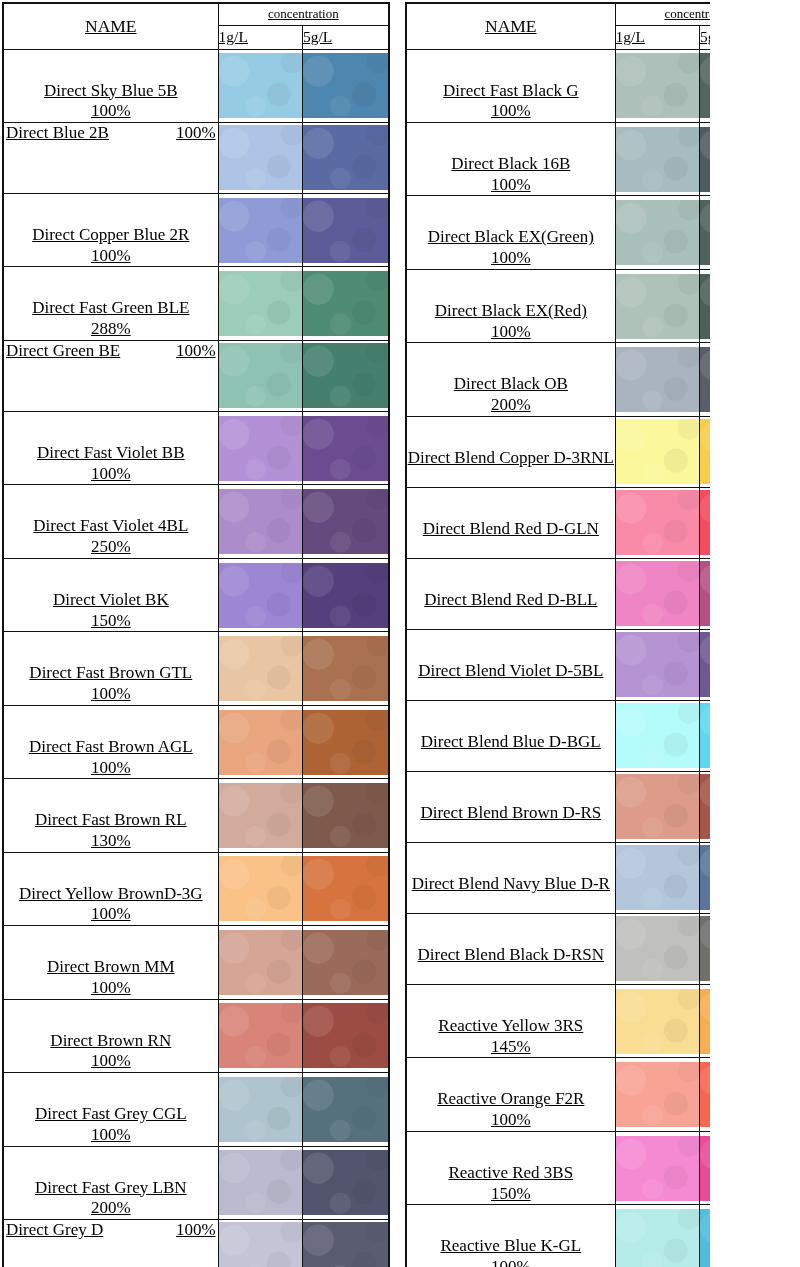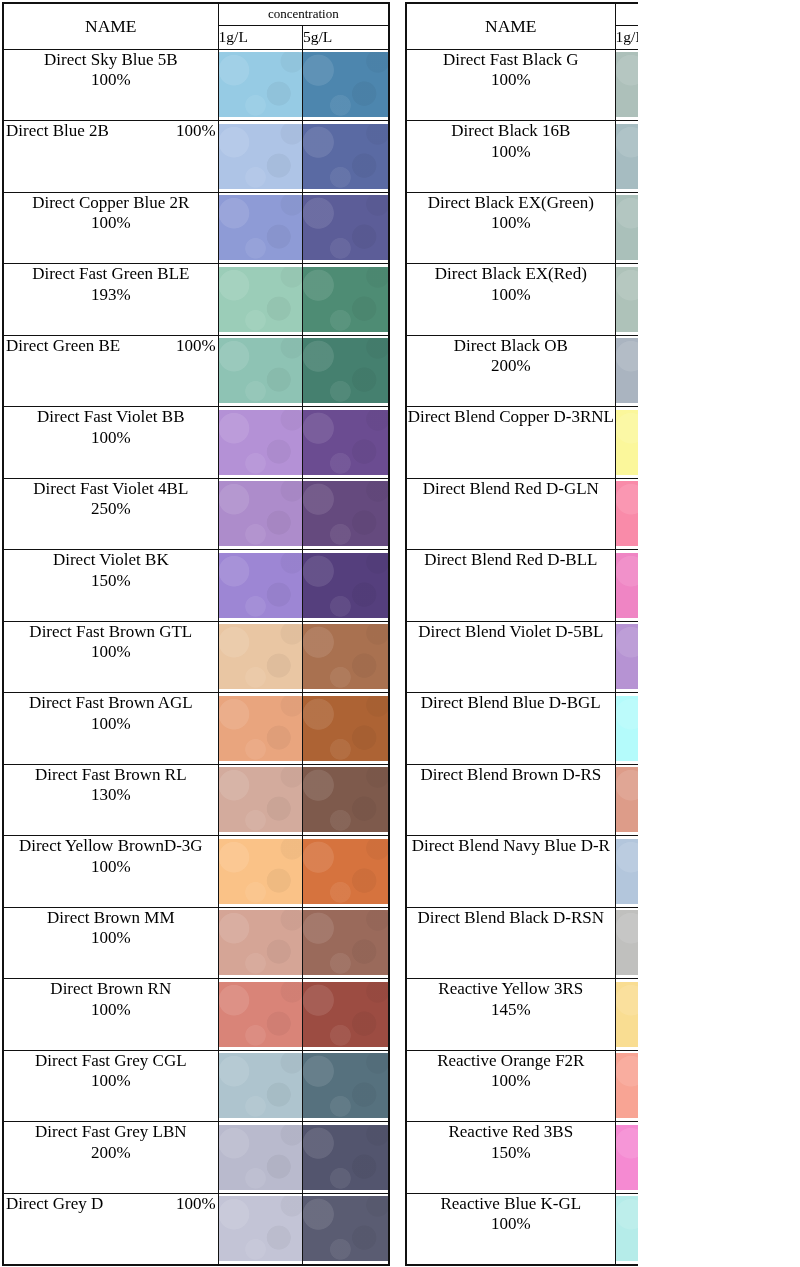--- a/index.html
+++ b/index.html
@@ -5,24 +5,25 @@
 <style>
   * { box-sizing: border-box; }
   html, body {
     margin: 0;
     padding: 0;
     background: #ffffff;
     font-family: "Liberation Serif", "DejaVu Serif", serif;
   }
   #page {
     position: relative;
-    width: 638px;
+    width: 710px;
     height: 1267px;
     background: #ffffff;
     overflow: hidden;
+    text-decoration: underline;
   }
   .tables-wrap {
     display: flex;
     width: 800px;
     height: 1267px;
     gap: 15px;
     padding: 2px 2px 2px 2px;
   }
   .dye-table {
     border-collapse: collapse;
@@ -64,20 +65,21 @@
   
   .row-name {
     vertical-align: top;
     padding: 4px 4px 0 4px;
     height: 71px;
   }
   .name-centered {
     text-align: center;
     font-size: 17px;
     line-height: 1.22;
+    margin-top: 31px;
   }
   .name-inline {
     display: flex;
     justify-content: space-between;
     align-items: baseline;
     font-size: 17px;
     line-height: 1.22;
     padding: 0 2px;
   }
   .name-inline .nm { text-align: center; }
@@ -176,21 +178,21 @@
               <span class="swatch" style="background: rgb(142, 155, 214);"></span>
             </td>
             <td class="swatch-cell">
               <span class="swatch" style="background: rgb(92, 93, 152);"></span>
             </td>
           </tr>
           <tr>
             <td class="row-name">
               <div class="name-centered">
                 <div>Direct Fast Green BLE</div>
-                <div>193%</div>
+                <div>288%</div>
               </div>
             </td>
             <td class="swatch-cell">
               <span class="swatch" style="background: rgb(155, 205, 184);"></span>
             </td>
             <td class="swatch-cell">
               <span class="swatch" style="background: rgb(78, 140, 116);"></span>
             </td>
           </tr>
           <tr>

